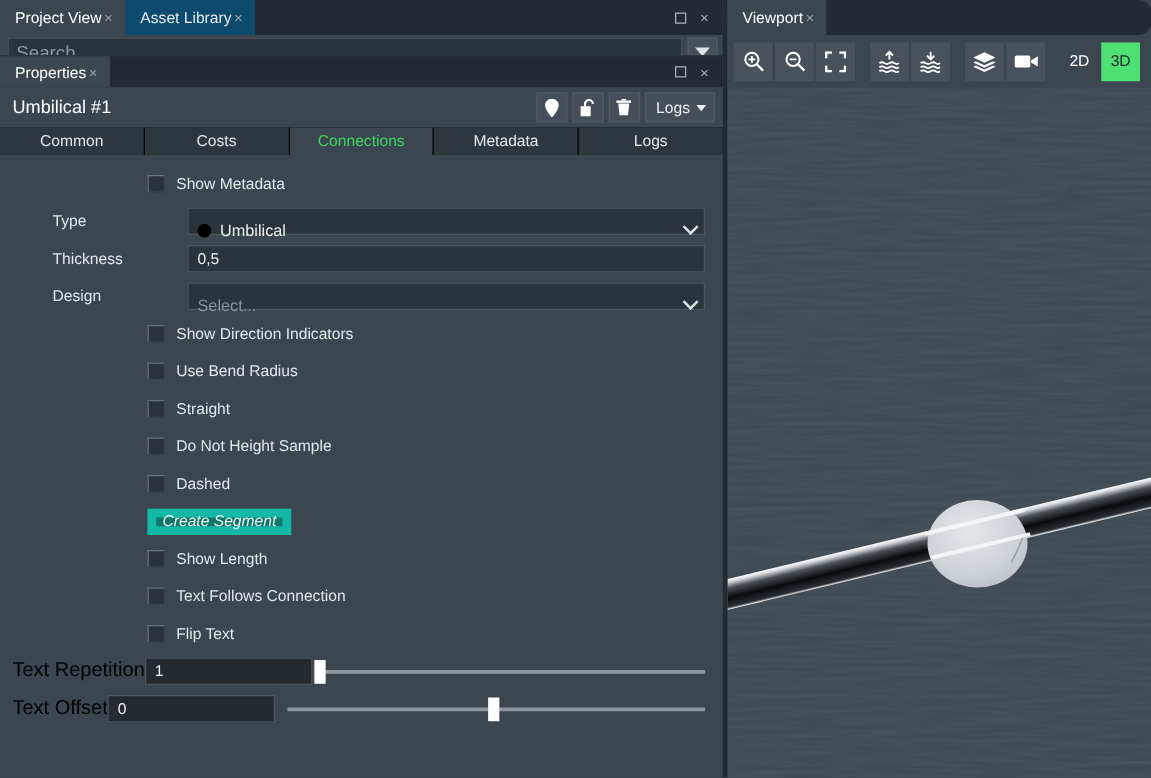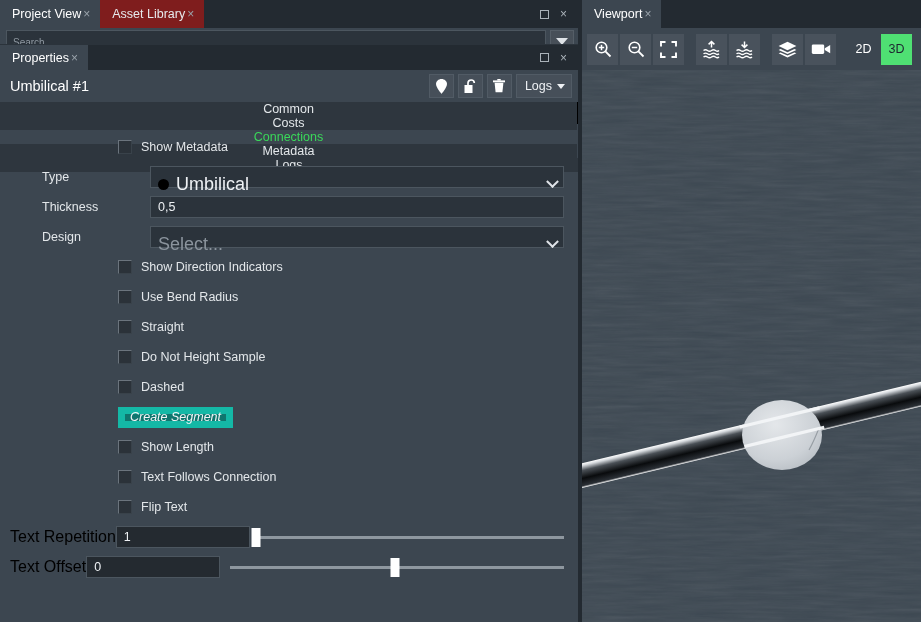--- a/index.html
+++ b/index.html
@@ -31,21 +31,21 @@
   }
   .winbtns span { font-size: 12px; line-height: 1; }
   .sqbtn { display: inline-block; width: 9px; height: 9px; border: 1.4px solid #aab2b9; }
 
   .searchrow {
     position: absolute; top: 29px; left: 0; width: 578px; height: 24px;
     display: flex; align-items: center; padding: 0 4px 0 6px; gap: 4px;
   }
   .searchbox {
     flex: 1; height: 22px; background: #2b333b; border: 1px solid #4c565f;
-    color: #8f98a1; font-size: 10px; padding: 2px 6px 0 6px;
+    color: #8f98a1; font-size: 15px; padding: 2px 6px 0 6px;
     display: flex; align-items: center; overflow: hidden;
   }
   .searchdrop {
     width: 24px; height: 22px; background: #474f58; border: 1px solid #555e67;
     display: flex; align-items: center; justify-content: center;
   }
   .caret-dn {
     width: 0; height: 0; border-left: 6px solid transparent;
     border-right: 6px solid transparent; border-top: 7px solid #dfe3e7;
   }
@@ -70,21 +70,21 @@
   }
   .morebtn {
     height: 24px; padding: 0 6px 0 8px; background: #464f59; border: 1px solid #515b65;
     display: flex; align-items: center; gap: 5px; color: #eef1f4; font-size: 12.5px;
   }
   .caret-sm {
     width: 0; height: 0; border-left: 4px solid transparent;
     border-right: 4px solid transparent; border-top: 5px solid #eef1f4;
   }
 
-  .seg-tabs { height: 22px; display: flex; background: #000000; flex-direction: column; }
+  .seg-tabs { height: 22px; display: flex; background: #000000; }
   .seg {
     flex: 1; background: #2e363e; margin-right: 1px; display: flex;
     align-items: center; justify-content: center; font-size: 12.5px; color: #e3e7ea;
   }
   .seg:last-child { margin-right: 0; }
   .seg.active { background: #3c4650; color: #3ad85a; }
 
   .form { padding: 8px 14px 0 10px; }
   .row { display: flex; align-items: center; min-height: 30px; margin-left: 32px; }
   .row .lbl { width: 108px; font-size: 12.5px; color: #e3e7ea; flex: none; }
@@ -95,21 +95,21 @@
     width: 14px; height: 14px; background: #2b3239;
     border-top: 1px solid #6b747d; border-left: 1px solid #6b747d;
     border-right: 1px solid #39424a; border-bottom: 1px solid #39424a;
     flex: none;
   }
   .cblbl { font-size: 12.5px; color: #e3e7ea; }
 
   .select {
     height: 22px; background: #2b333b; border: 1px solid #4c565f;
     display: flex; align-items: center; padding: 14px 6px 0 7px; gap: 7px;
-    font-size: 18px; color: #eef1f4;
+    font-size: 13px; color: #eef1f4;
   }
   .select .sv { flex: 1; }
   .select .sv.ph { color: #8b949d; }
   .dot { width: 11px; height: 11px; border-radius: 50%; background: #000; flex: none; }
   .chev {
     width: 9px; height: 9px; border-right: 2px solid #dfe3e7;
     border-bottom: 2px solid #dfe3e7; transform: rotate(45deg) translate(-2px,-2px);
     flex: none;
   }
   .textbox {
@@ -137,21 +137,21 @@
   }
   .shandle {
     position: absolute; top: 2px; width: 9px; height: 19px;
     background: #ffffff; transform: translateX(-50%);
   }
 
   .vsplit { width: 4px; background: #232a31; height: 622px; }
 
   
   .viewport { position: relative; width: 339px; height: 622px; background: #3c4650; }
-  .vp-tabstrip { height: 28px; background: #232a31; display: flex; align-items: stretch; }
+  .vp-tabstrip { height: 28px; background: #232a31; display: flex; align-items: stretch; border-radius: 10px; }
   .vp-toolbar {
     height: 42px; background: #3c4650; display: flex; align-items: center;
     gap: 4px; padding: 0 5px;
   }
   .tgroup { display: flex; gap: 2px; }
   .tgroup + .tgroup { margin-left: 8px; }
   .vbtn {
     width: 31px; height: 31px; background: #49525c;
     display: flex; align-items: center; justify-content: center;
     color: #ffffff; font-size: 12.5px;
@@ -165,21 +165,21 @@
 
 <div class="app">
 
   <div class="left-dock">
 
     <div class="tabstrip">
       <div class="tab active">
         <span>Project View</span>
         <span class="tclose">×</span>
       </div>
-      <div class="tab" style="background:#7f1d1d;">
+      <div class="tab" style="background:#0c4a6e;">
         <span>Asset Library</span>
         <span class="tclose">×</span>
       </div>
       <div class="winbtns">
         <span class="sqbtn"></span>
         <span>×</span>
       </div>
     </div>
 
     <div class="searchrow">

